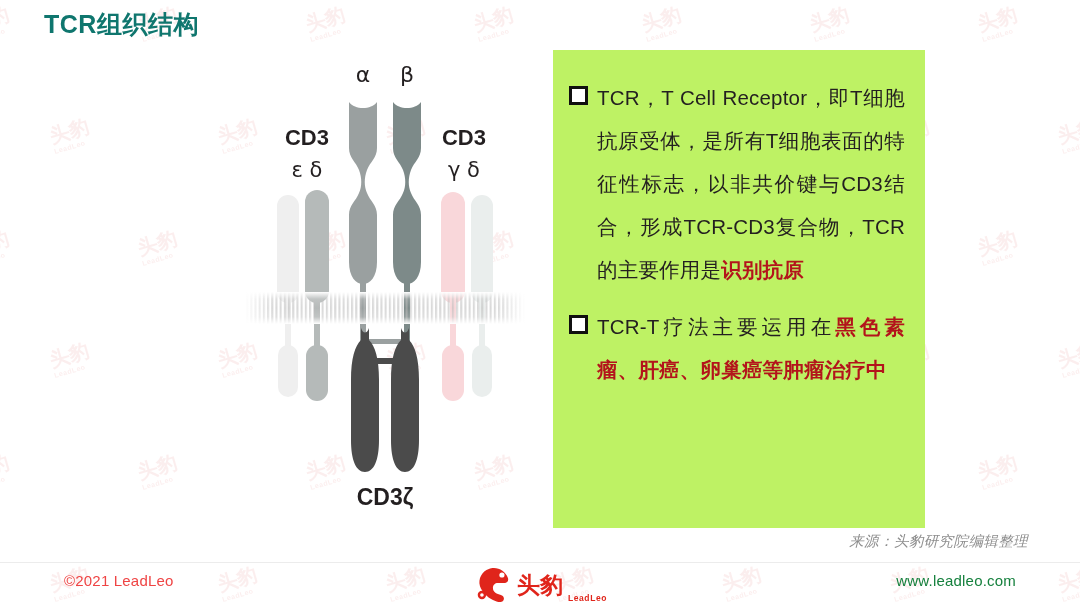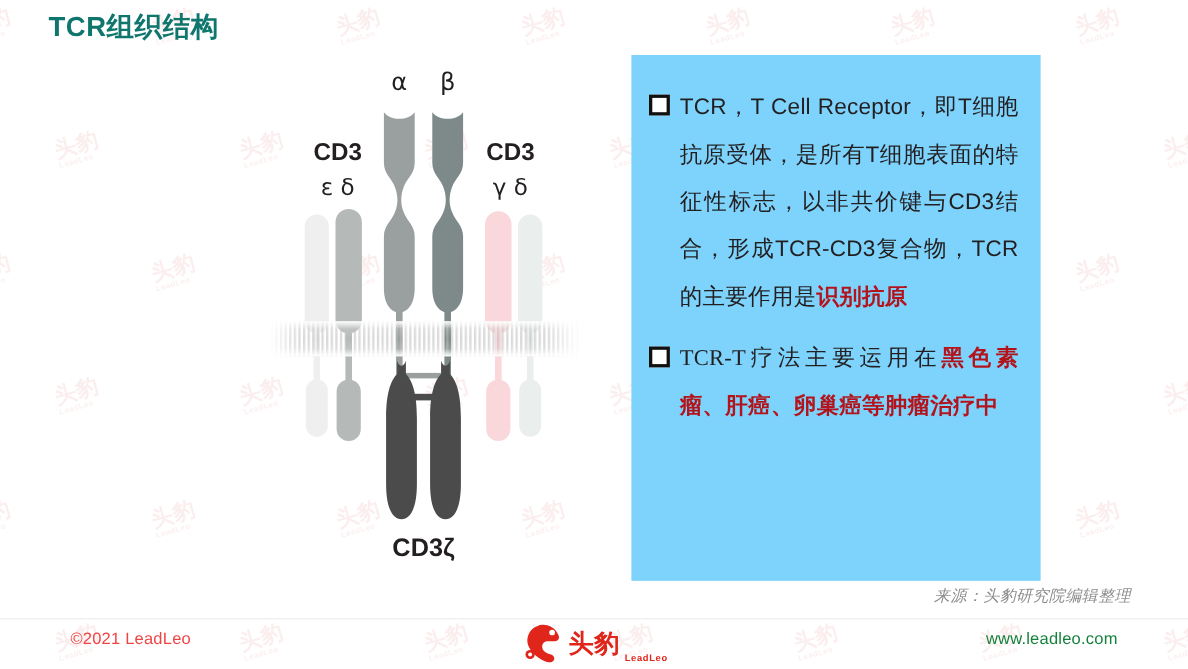--- a/index.html
+++ b/index.html
@@ -39,29 +39,29 @@
   
   .figure{
     position:absolute;left:225px;top:40px;
     width:320px;height:500px;
     z-index:3;
   }
   .figure svg{display:block;}
 
   
   .text-panel{
-    position:absolute;left:574px;top:50px;
+    position:absolute;left:553px;top:50px;
     width:372px;height:478px;
-    background:#7dd3fc;
+    background:#bef264;
     z-index:4;
     box-sizing:border-box;
     padding:26px 20px 10px 16px;
   }
   .bullet-row{display:flex;align-items:flex-start;}
-  .bullet-row + .bullet-row{margin-top:14px;font-family:Liberation Serif, serif;}
+  .bullet-row + .bullet-row{margin-top:14px;}
   .bullet-sq{
     flex:0 0 auto;
     width:13px;height:13px;
     border:3px solid #101010;
     background:#ffffff;
     margin-top:10px;margin-right:9px;
   }
   .bullet-text{
     flex:1 1 auto;
     font-size:20.5px;

